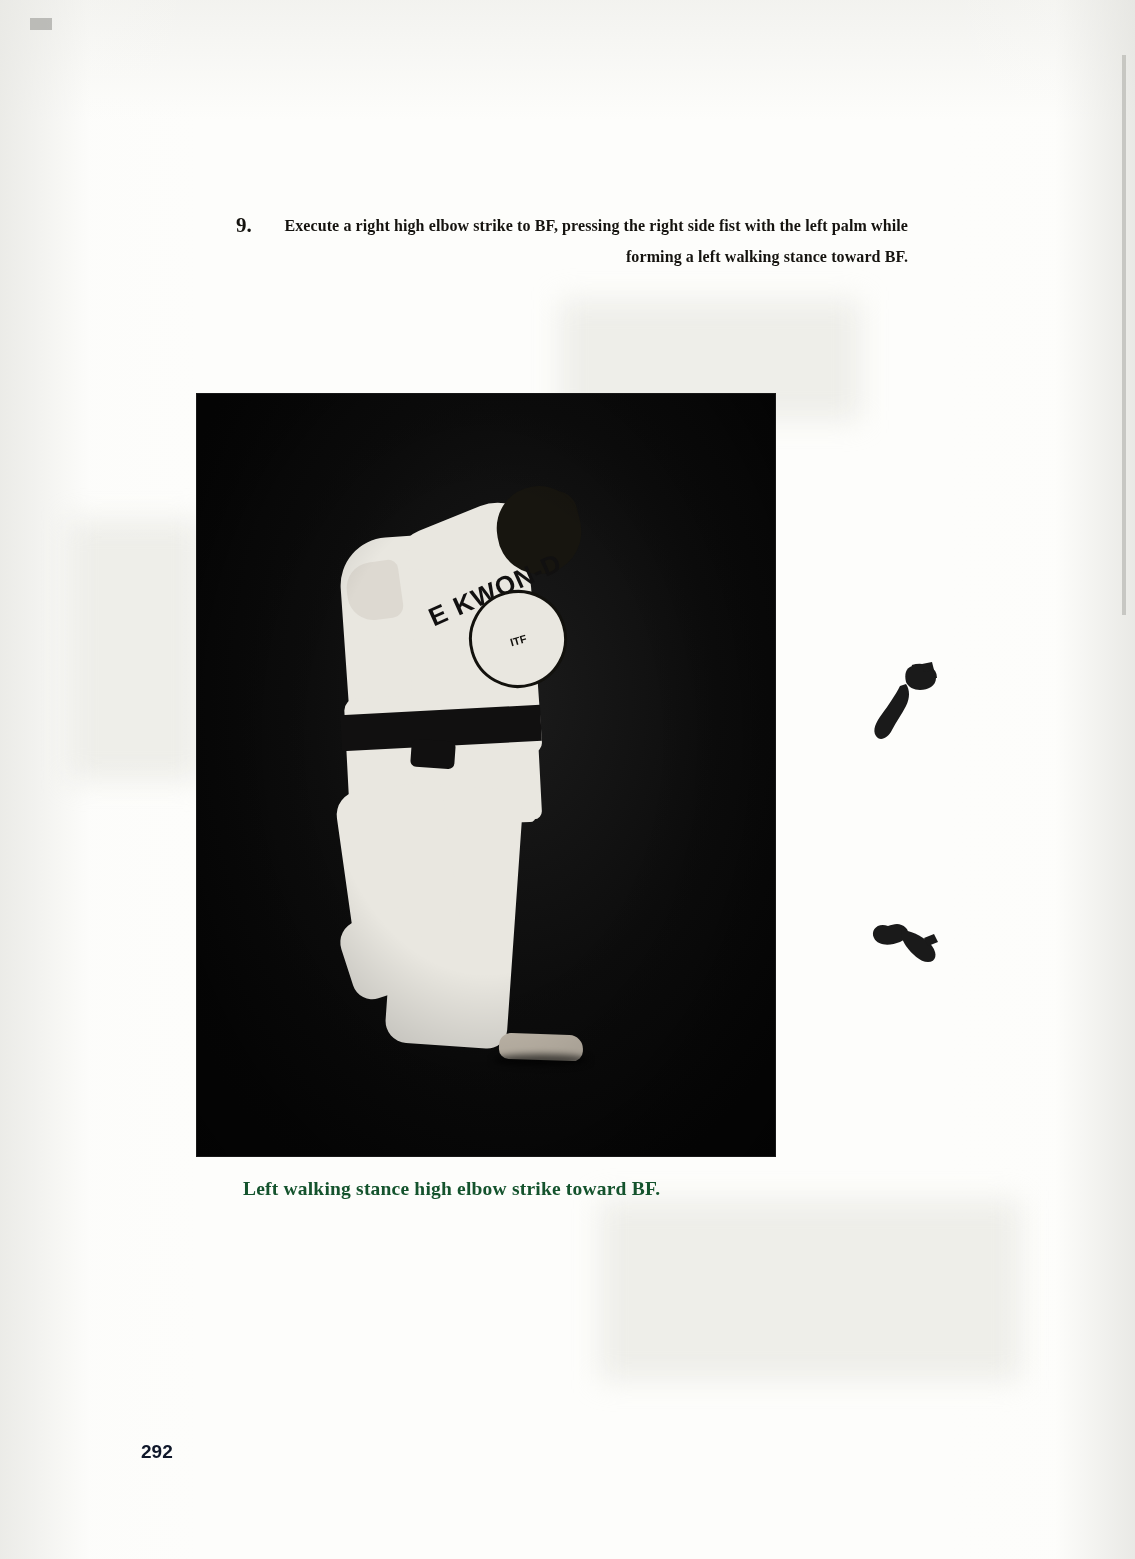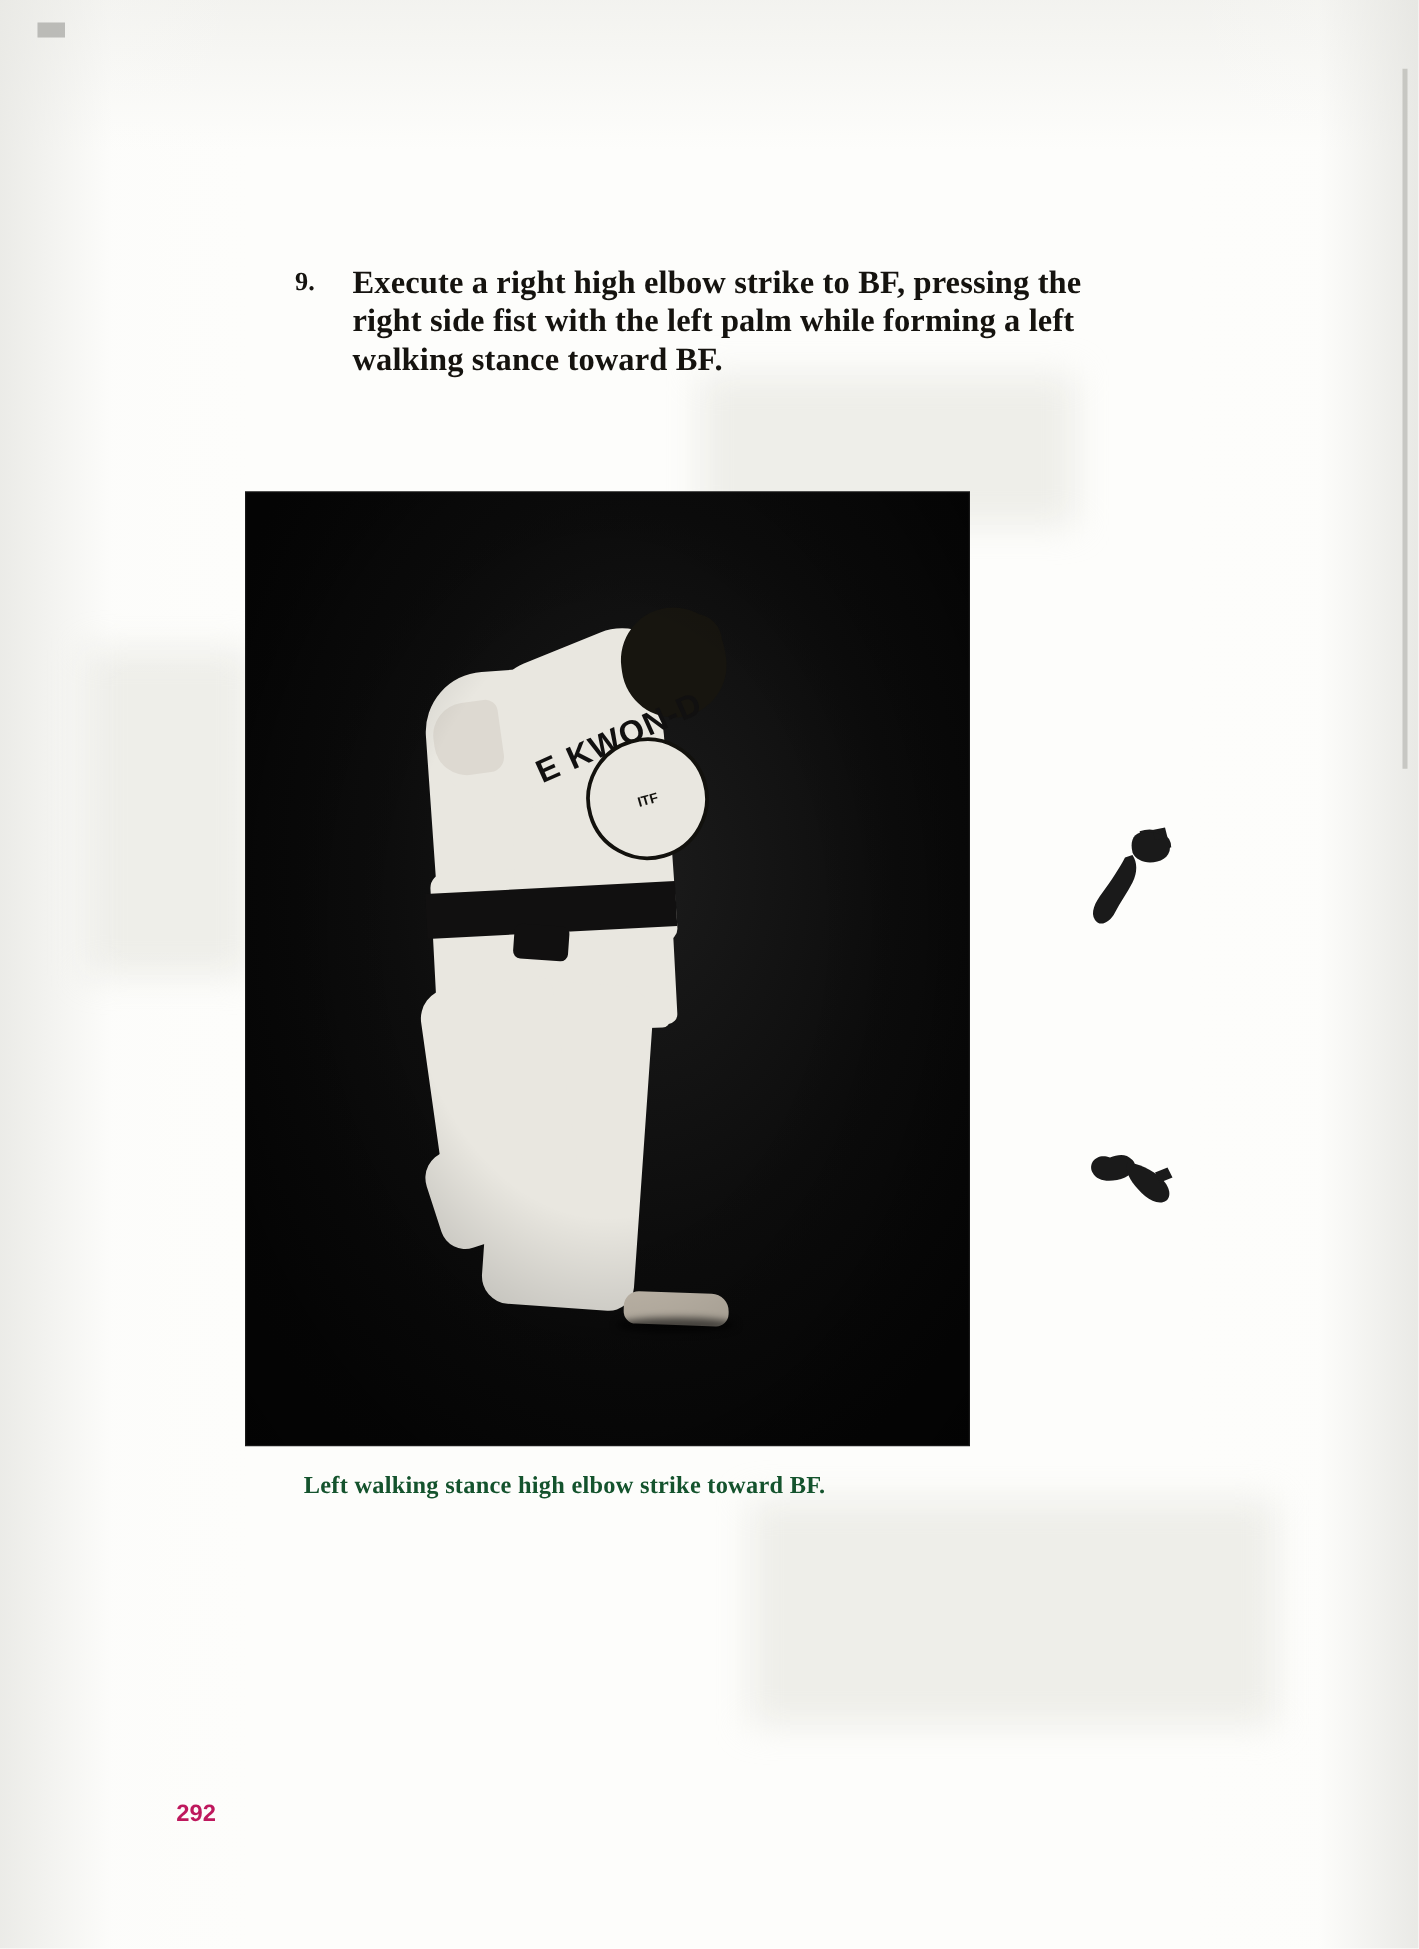--- a/index.html
+++ b/index.html
@@ -52,25 +52,26 @@
   .instruction-number {
     width: 46px;
     flex: 0 0 46px;
     font-size: 21px;
     font-weight: bold;
     color: #15130f;
     line-height: 31px;
   }
   .instruction-text {
     flex: 1 1 auto;
-    font-size: 26px;
+    font-size: 16px;
     font-weight: bold;
     color: #15130f;
     line-height: 31px;
     letter-spacing: 0.1px;
+    text-align: right;
   }
 
   
   .photo-frame {
     position: absolute;
     left: 197px;
     top: 394px;
     width: 578px;
     height: 762px;
     background: #0b0b0b;
@@ -304,21 +305,21 @@
   }
 
   
   .page-number {
     position: absolute;
     left: 141px;
     top: 1441px;
     font-family: "Liberation Sans", sans-serif;
     font-size: 19px;
     font-weight: bold;
-    color: #be185d;
+    color: #0f172a;
   }
 </style>
 </head>
 <body>
 
 <div id="page">
 
   <div class="paper-tone-a"></div>
   <div class="paper-smudge" style="left:560px; top:300px; width:300px; height:120px;"></div>
   <div class="paper-smudge" style="left:600px; top:1200px; width:420px; height:180px;"></div>

